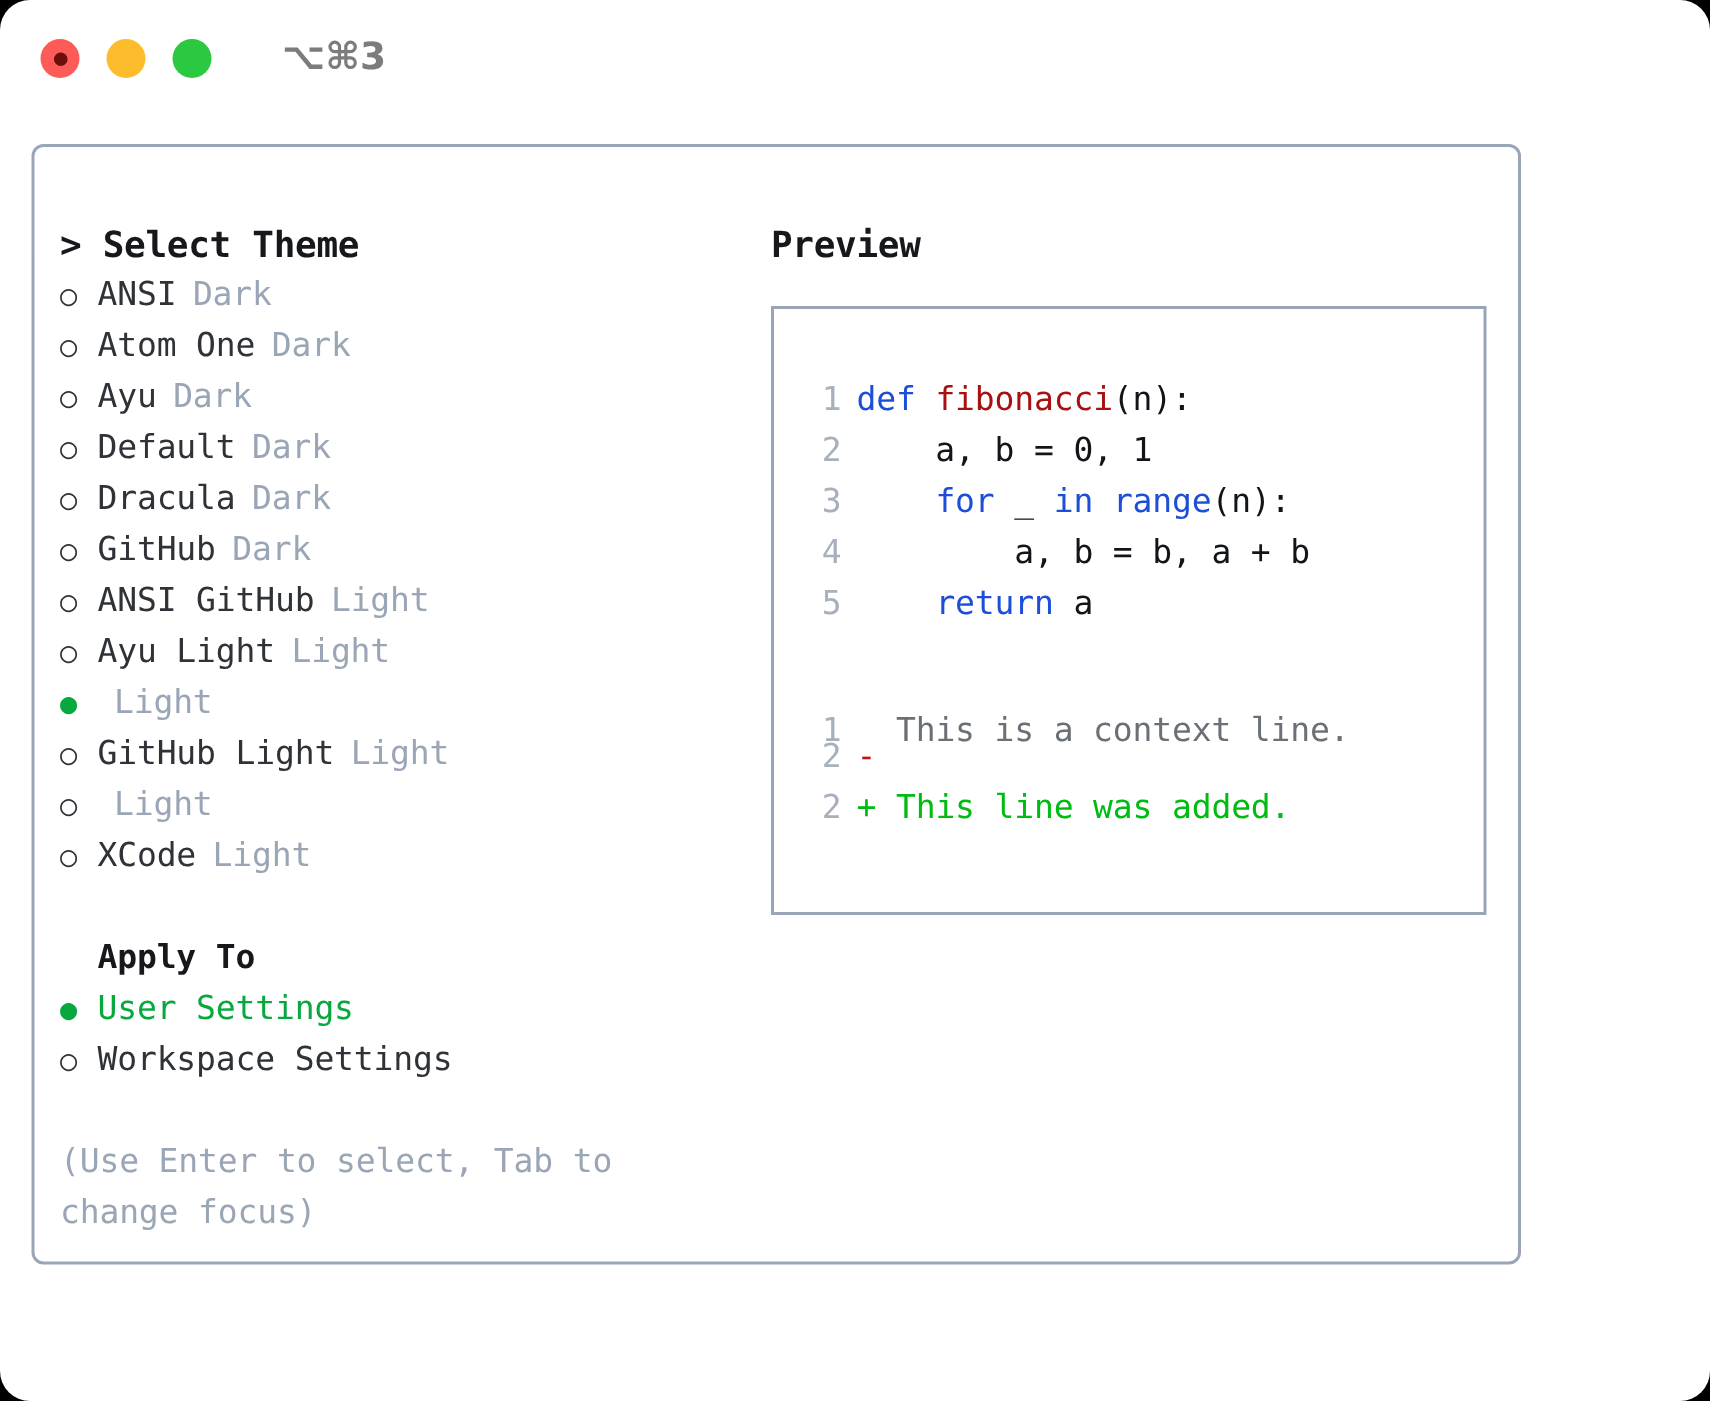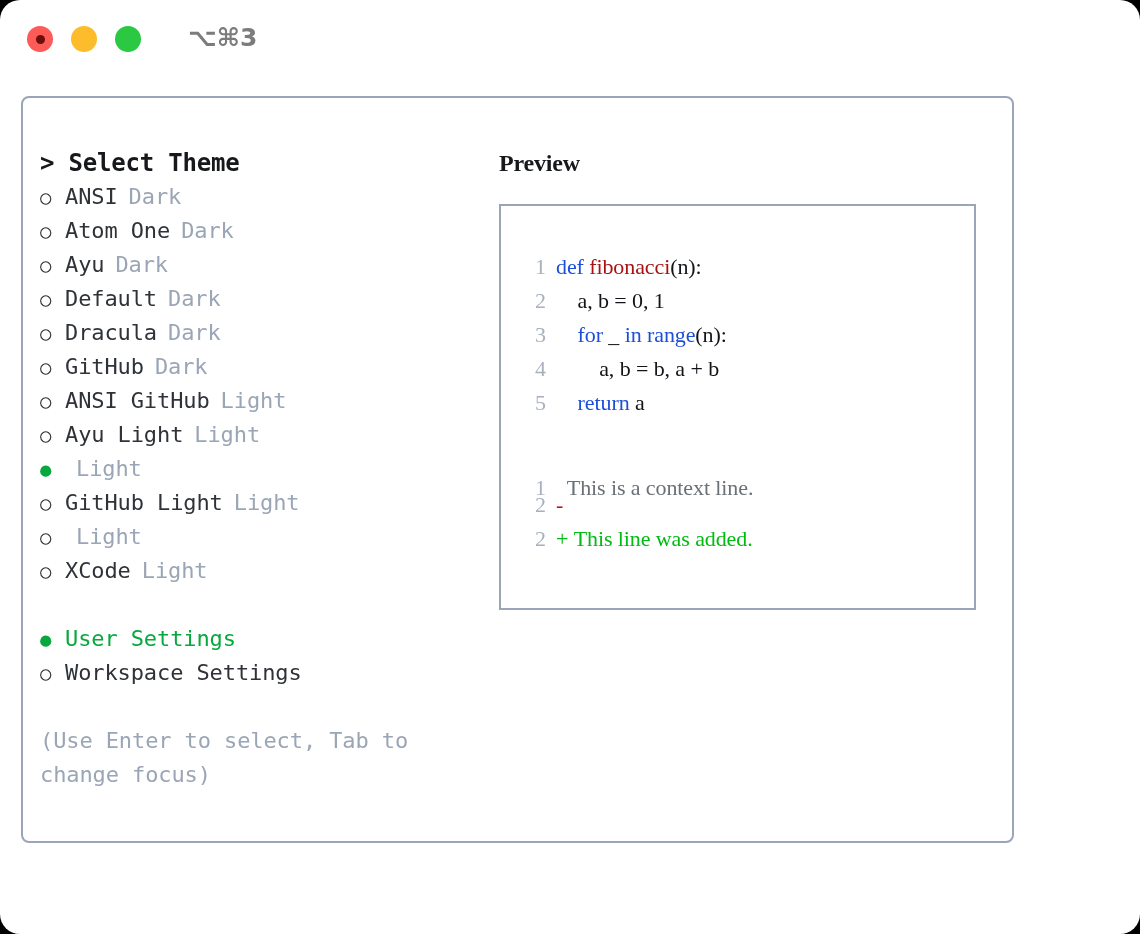--- a/index.html
+++ b/index.html
@@ -139,24 +139,23 @@
     font-size: 22px;
     color: #9aa5b5;
     line-height: 34px;
     width: 420px;
     letter-spacing: -0.1px;
   }
 
   
   .right-col {
     position: absolute;
-    left: 476px;
+    left: 491px;
     top: 48px;
     width: 500px;
-    font-family: Liberation Serif, serif;
   }
   .preview-title {
     font-size: 24px;
     font-weight: 700;
     color: #16181c;
     line-height: 34px;
     letter-spacing: -0.2px;
   }
   .preview-box {
     margin-top: 24px;
@@ -227,20 +226,21 @@
             <div class="row"><span class="bullet">○</span><span class="row-label">GitHub</span><span class="row-mode">Dark</span></div>
             <div class="row"><span class="bullet">○</span><span class="row-label">ANSI GitHub</span><span class="row-mode">Light</span></div>
             <div class="row"><span class="bullet">○</span><span class="row-label">Ayu Light</span><span class="row-mode">Light</span></div>
             <div class="row selected"><span class="bullet on">●</span><span class="row-mode">Light</span></div>
             <div class="row"><span class="bullet">○</span><span class="row-label">GitHub Light</span><span class="row-mode">Light</span></div>
             <div class="row"><span class="bullet">○</span><span class="row-mode">Light</span></div>
             <div class="row"><span class="bullet">○</span><span class="row-label">XCode</span><span class="row-mode">Light</span></div>
           </div>
 
         <div class="apply-block">
+          <div class="apply-title">Apply To</div>
           <div id="apply-list">
               <div class="row selected"><span class="bullet on">●</span><span class="row-label">User Settings</span></div>
               <div class="row"><span class="bullet">○</span><span class="row-label">Workspace Settings</span></div>
             </div>
         </div>
 
         <div class="hint">(Use Enter to select, Tab to change focus)</div>
       </div>
 
       <div class="right-col">

